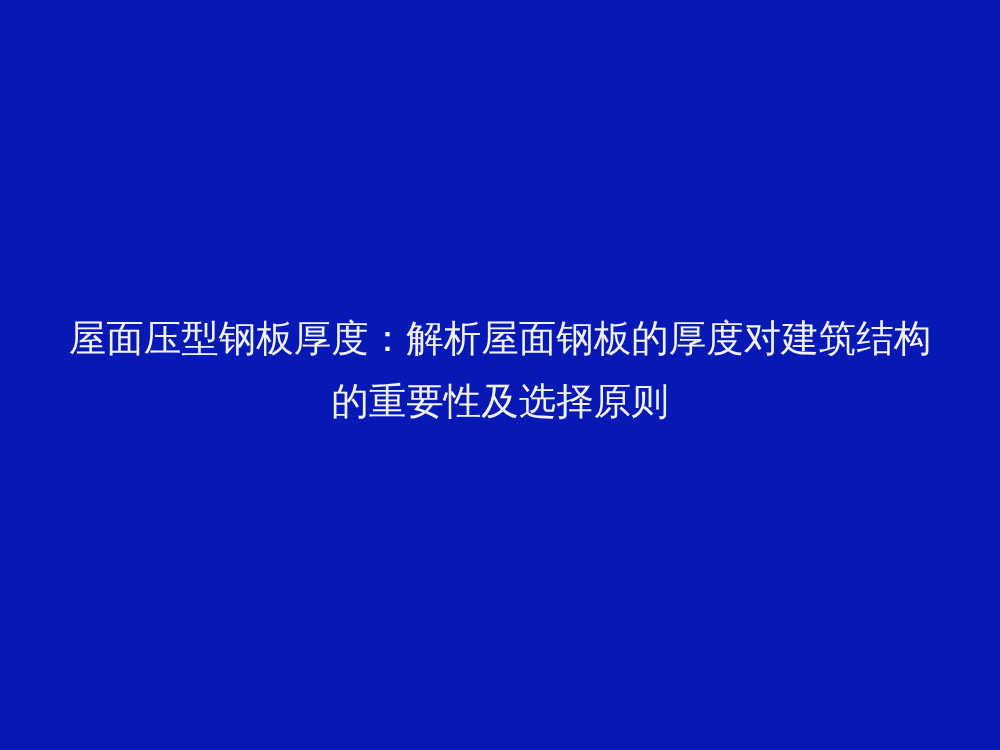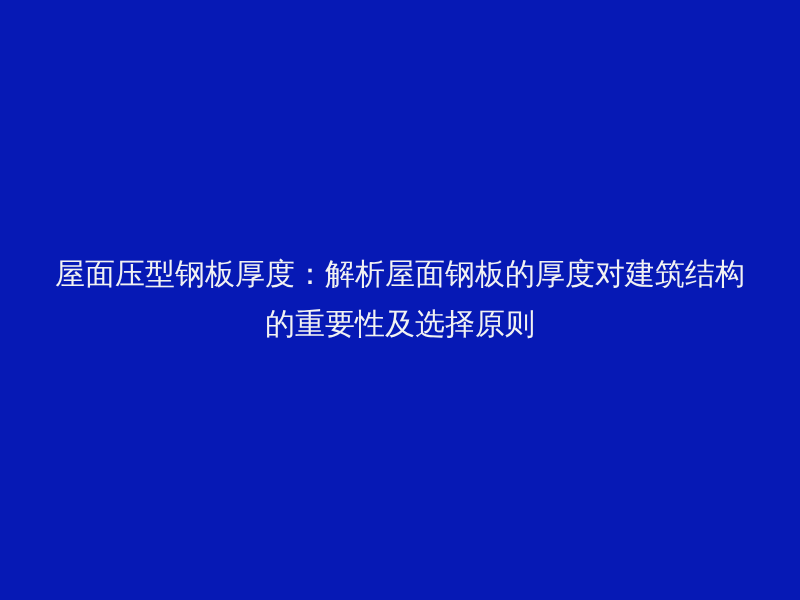--- a/index.html
+++ b/index.html
@@ -43,17 +43,17 @@
     -webkit-font-smoothing: antialiased;
   }
 </style>
 </head>
 <body>
 
 <div class="slide" style="background: rgb(6, 25, 181);">
 
   <div class="title-block">
 
-    <h1 class="title-text" style="color: rgb(242, 242, 242);">屋面压型钢板厚度：解析屋面钢板的厚度对建筑结构的重要性及选择原则</h1>
+    <h1 class="title-text" style="color: rgb(242, 242, 242); font-family: Liberation Mono, monospace;">屋面压型钢板厚度：解析屋面钢板的厚度对建筑结构的重要性及选择原则</h1>
 
   </div>
 
 </div>
 
 </body></html>

